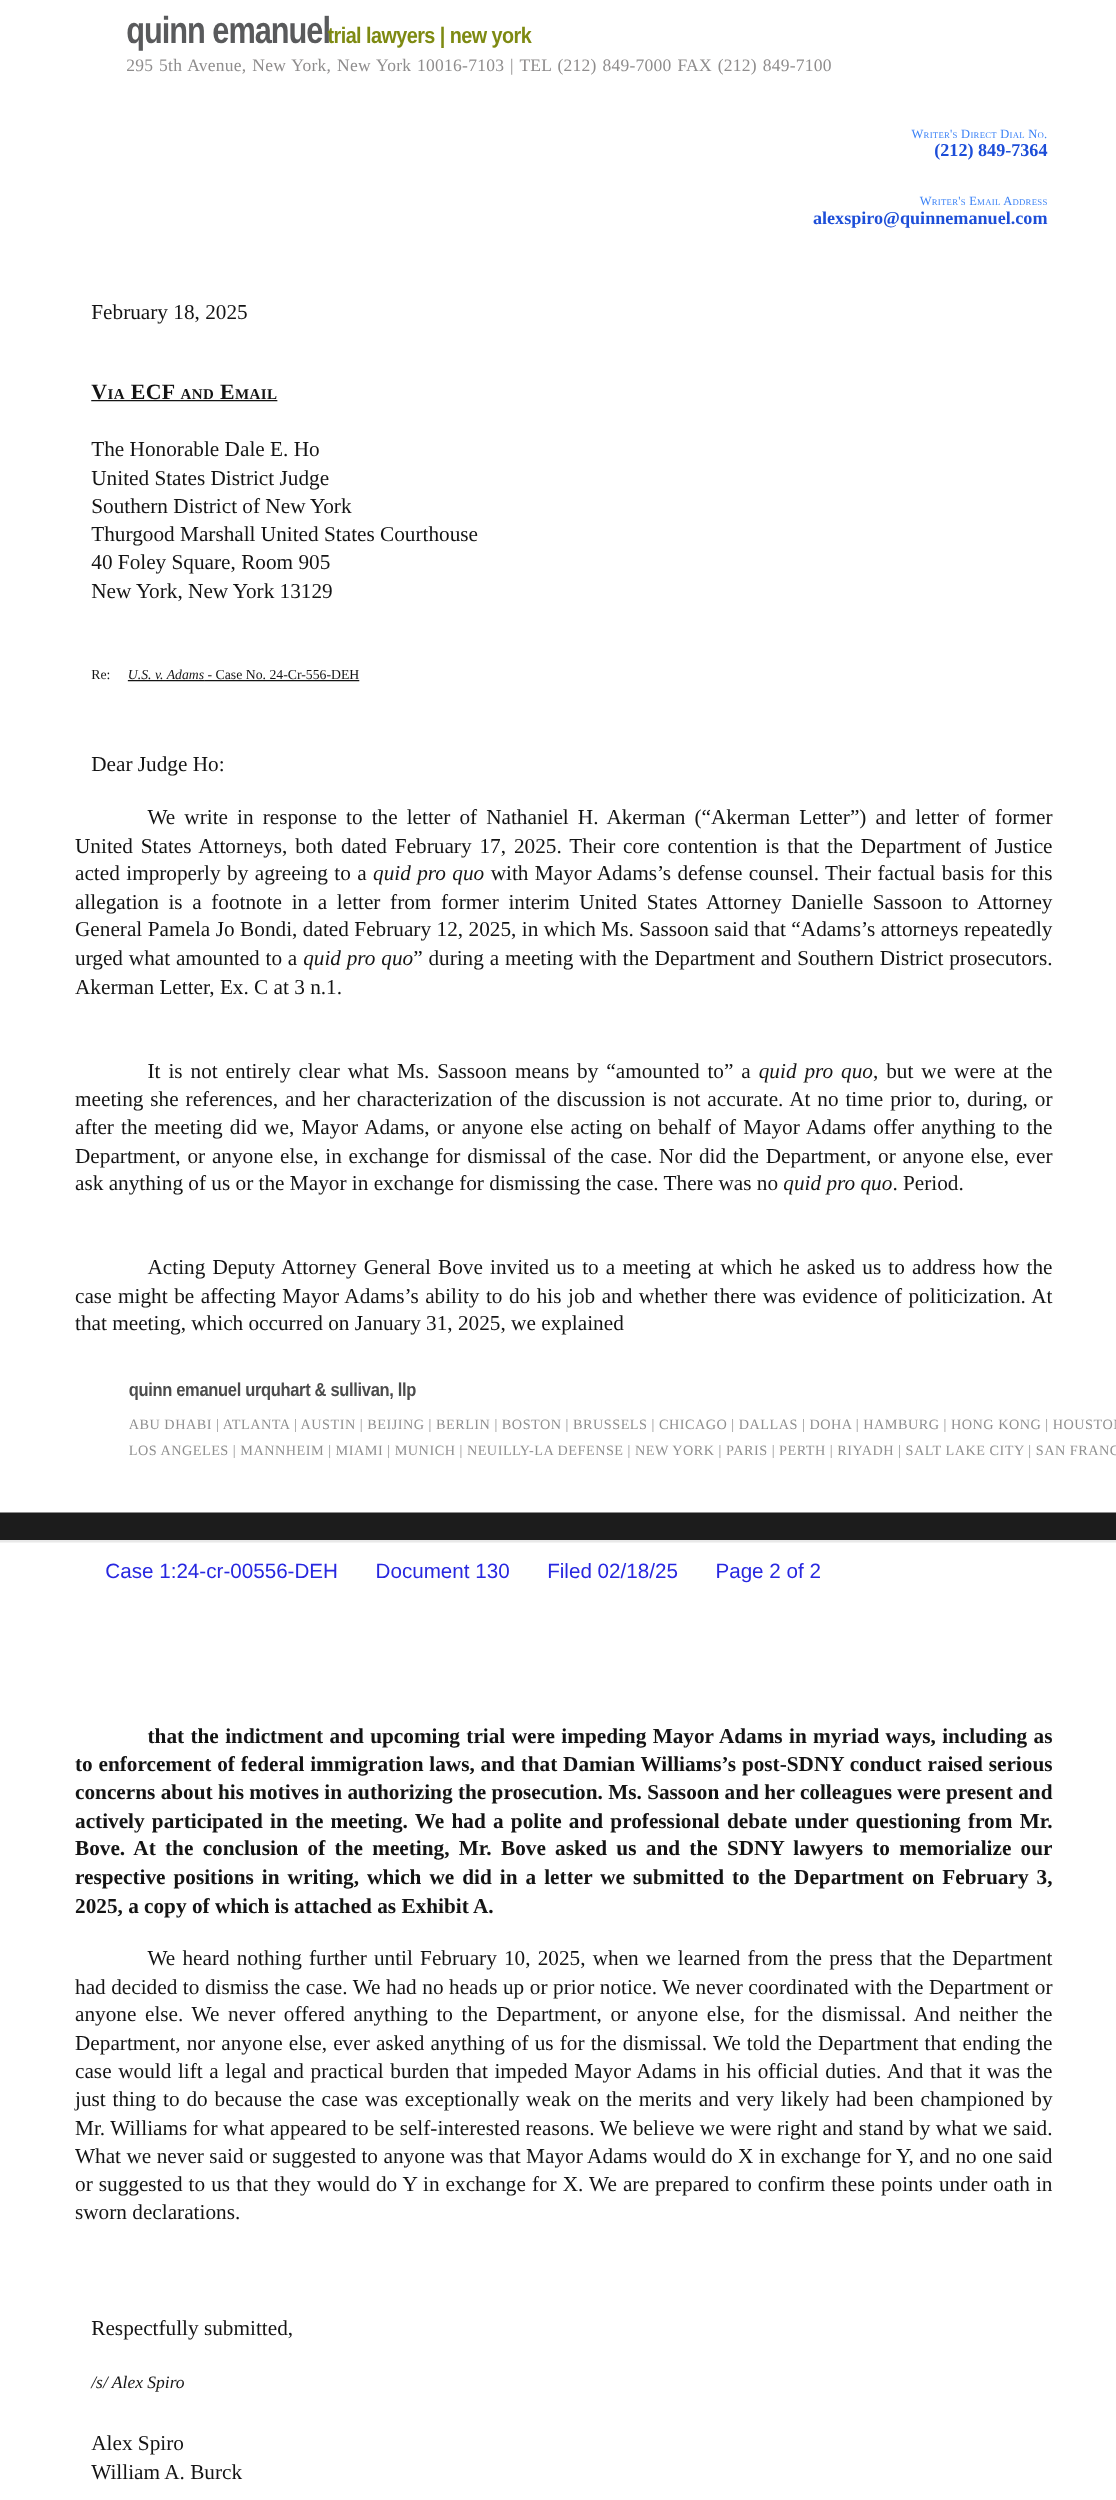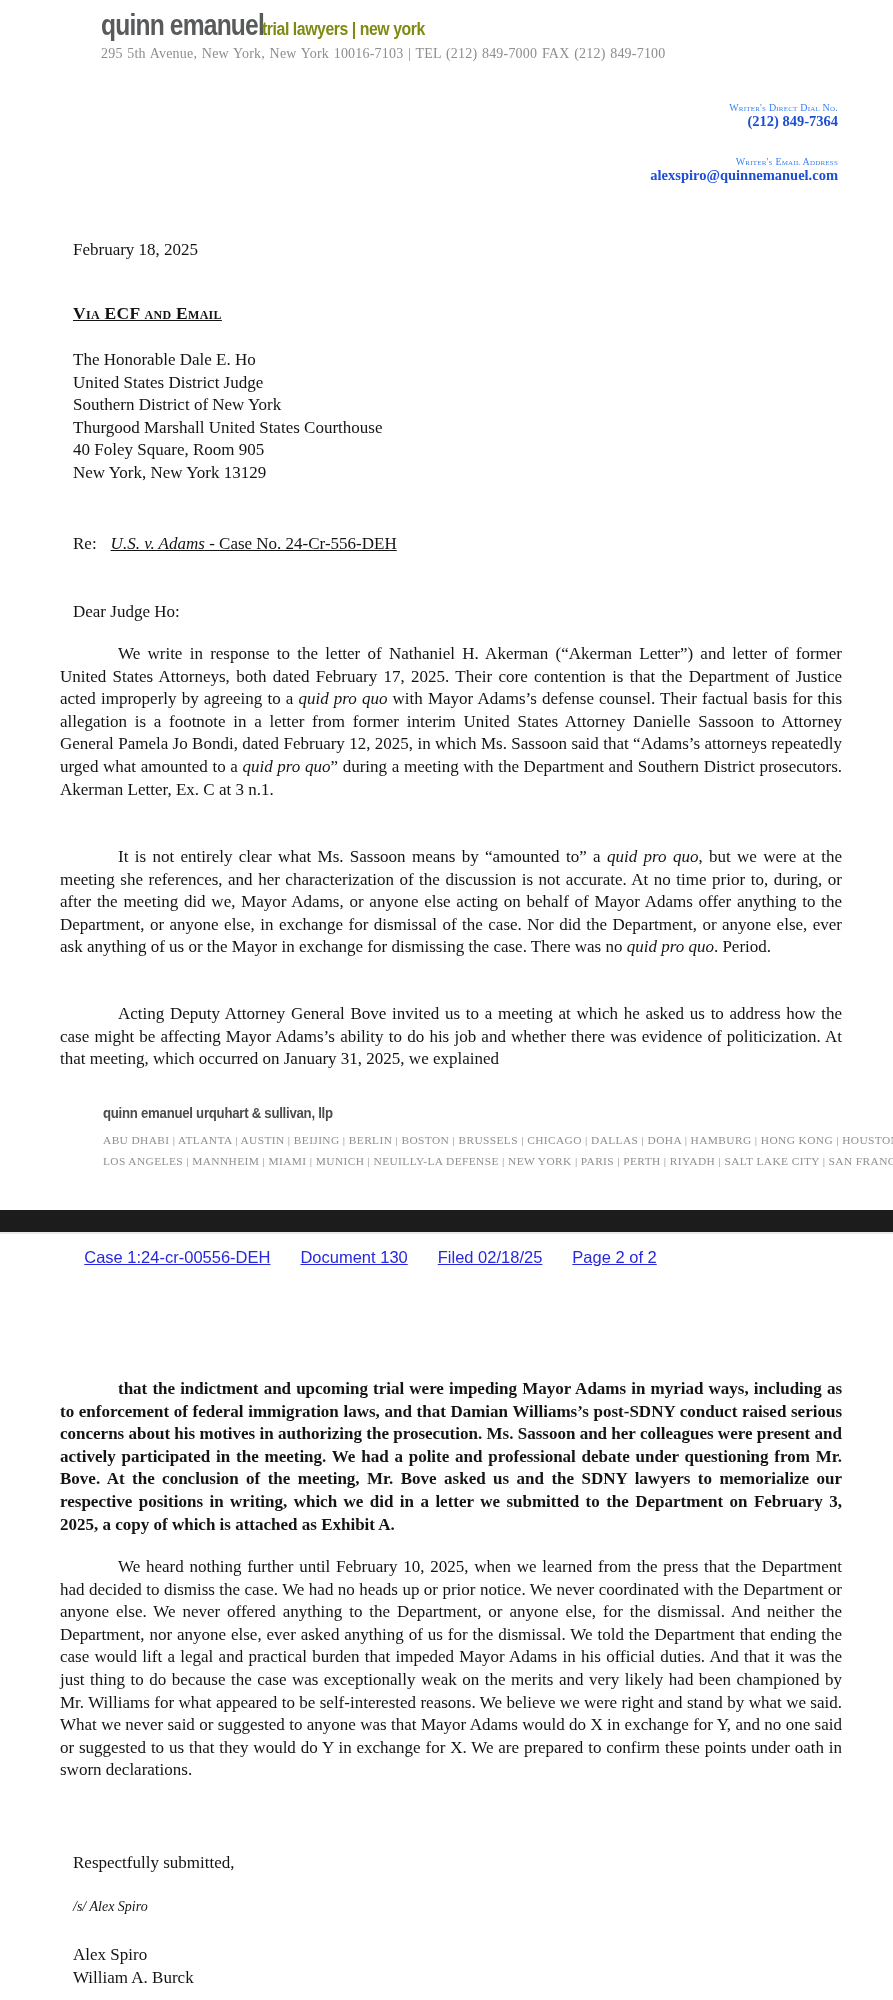--- a/index.html
+++ b/index.html
@@ -34,21 +34,21 @@
   .w-value{font-weight:bold;font-size:14.5px;color:#1d4ed8;}
   .w-gap{margin-top:26px;}
   
   .abs{position:absolute;left:60px;margin-left:13px;}
   .date{top:240px;font-size:17px;}
   .via{
     top:303px;font-size:17.5px;font-weight:bold;font-variant:small-caps;
     text-decoration:underline;letter-spacing:.3px;
   }
   .recipients{top:349px;font-size:17px;line-height:22.6px;}
-  .re-line{top:534px;font-size:17px;}
+  .re-line{top:534px;font-size:11px;}
   .re-label{margin-right:14px;}
   .re-underline{text-decoration:underline;}
   .re-underline .case-italic{font-style:italic;}
   .salutation{top:602px;font-size:17px;}
   p.body-par{
     margin:0;width:782px;font-size:17px;line-height:22.6px;
     text-align:justify;text-indent:58px;position:absolute;left:60px;
   }
   .par1{top:643px;}
   .par2{top:846px;}
@@ -67,21 +67,20 @@
     white-space:nowrap;overflow:hidden;
   }
   
   .break-bar{position:absolute;top:1210px;left:0;width:893px;height:22px;background:#1c1c1c;}
   .break-bar-edge{position:absolute;top:1232px;left:0;width:893px;height:2px;background:#e8e8e8;}
   .stamp{
     position:absolute;top:1248px;left:0;width:741px;
     display:flex;justify-content:center;gap:30px;
     font-family:"Liberation Sans", sans-serif;font-size:16.5px;
     color:var(--stamp-blue,#2727e0);
-    text-decoration:underline;
   }
   
   .p2par1{top:1378px;font-weight:bold;}
   .p2par2{top:1556px;}
   .closing{top:1853px;font-size:17px;}
   .sig{top:1899px;font-size:14px;font-style:italic;}
   .names{top:1944px;font-size:17px;line-height:22.5px;}
 </style>
 </head>
 <body>

